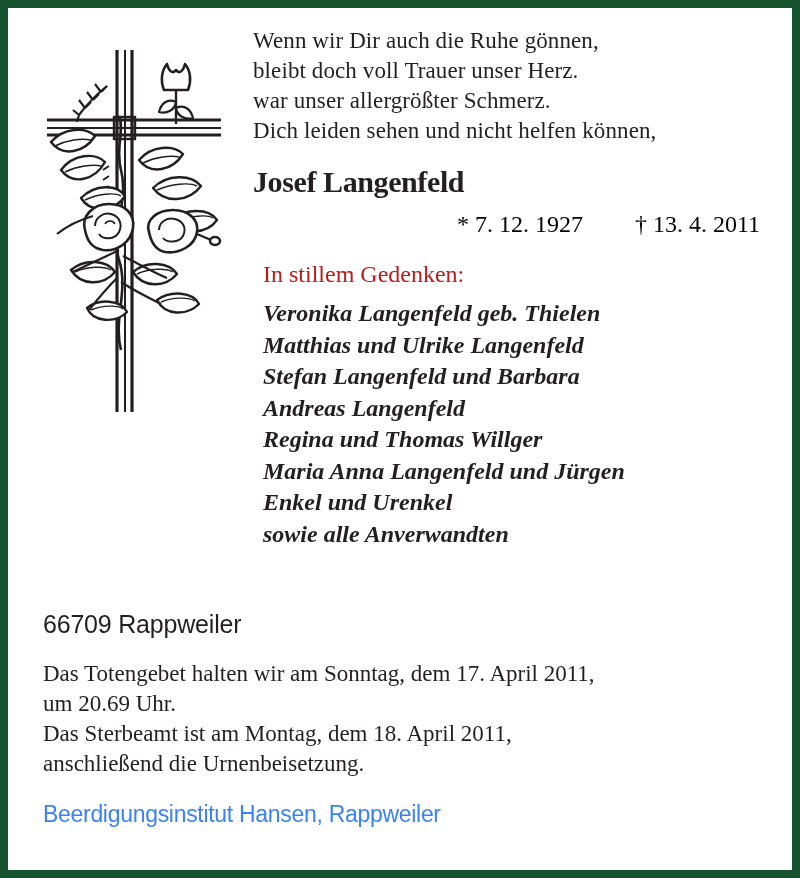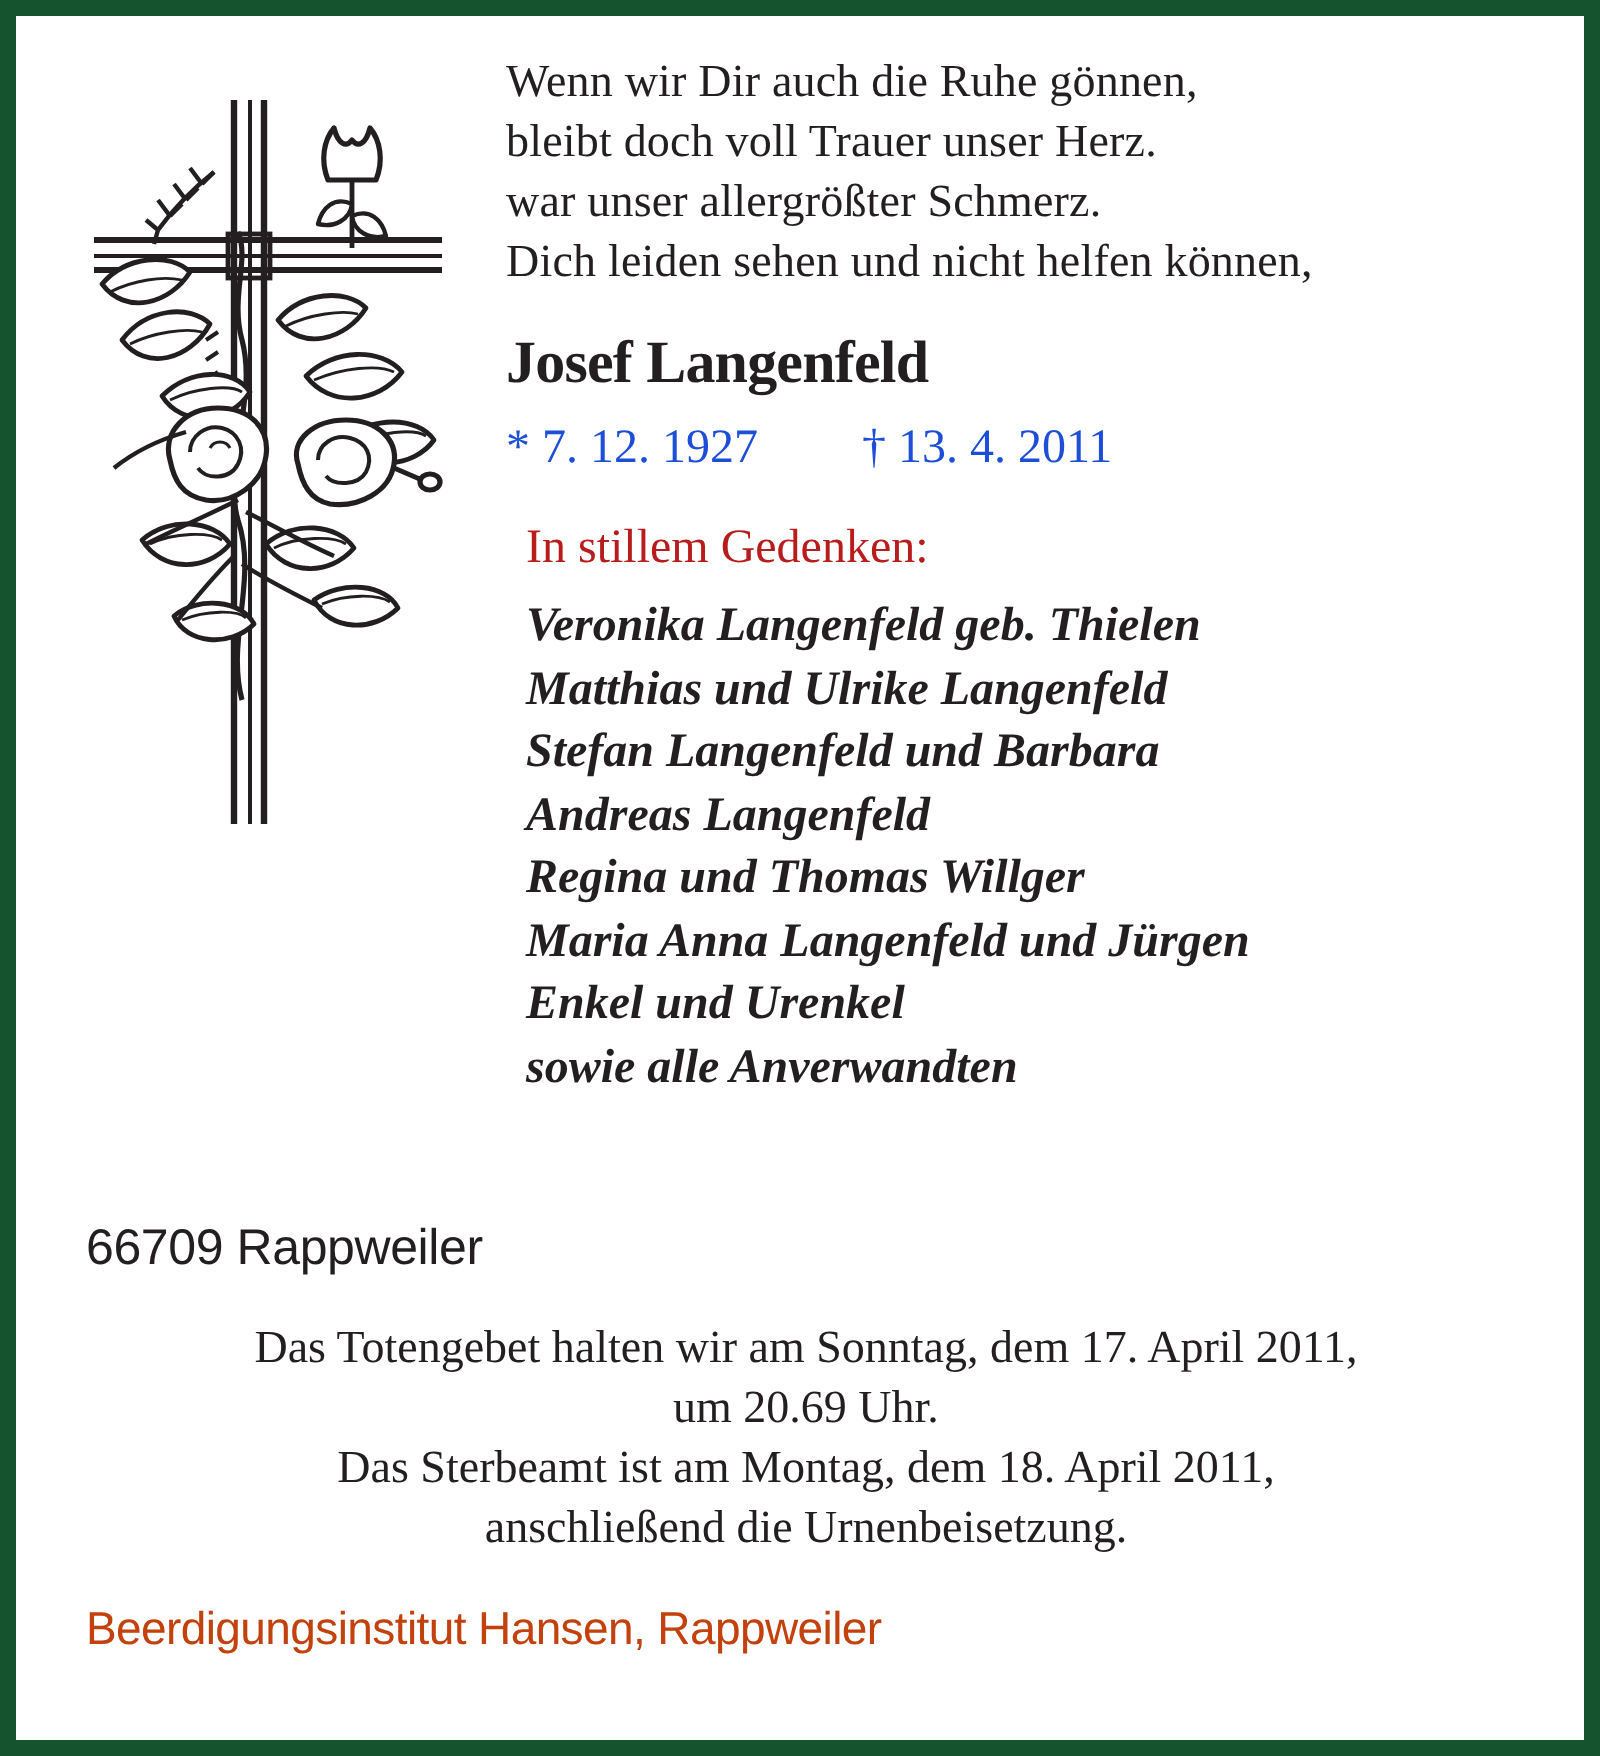--- a/index.html
+++ b/index.html
@@ -62,22 +62,22 @@
     font-weight: bold;
     line-height: 50px;
     color: #231f20;
     letter-spacing: -0.4px;
     padding-right: 8px;
   }
   .dates {
     margin-top: 2px;
     font-size: 24px;
     line-height: 30px;
-    text-align: left;
-    color: #1d4ed8;
+    text-align: right;
+    color: #000000;
     padding-right: 8px;
   }
   .dates .birth { margin-right: 52px; }
   .dates .death { }
 
   .memorial-heading {
     margin-top: 20px;
     margin-left: 10px;
     font-size: 24px;
     line-height: 30px;
@@ -106,26 +106,26 @@
     color: #231f20;
     font-family: "Liberation Sans", "DejaVu Sans", sans-serif;
     letter-spacing: -0.2px;
   }
   .service {
     margin-top: 19px;
     font-size: 23px;
     line-height: 30px;
     color: #231f20;
   }
-  .service div { white-space: nowrap; text-align: center; }
+  .service div { white-space: nowrap; }
   .funeral-home {
     margin-top: 20px;
     font-size: 23px;
     line-height: 30px;
-    color: #c2410c;
+    color: #3b82f6;
     font-family: "Liberation Sans", "DejaVu Sans", sans-serif;
     letter-spacing: -0.3px;
   }
 </style>
 </head>
 <body>
 
 <div id="notice">
 <div class="inner">
 

